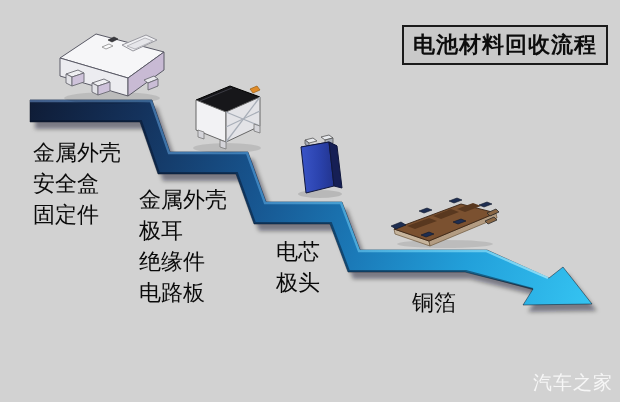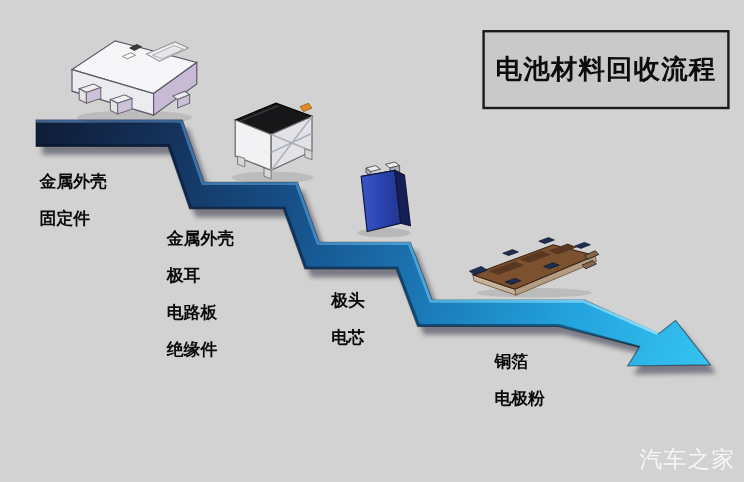--- a/index.html
+++ b/index.html
@@ -5,26 +5,26 @@
   html,body{margin:0;padding:0;}
   body{
     width:620px;height:402px;position:relative;overflow:hidden;
     background:#d2d2d2;
     font-family:"DejaVu Sans","Liberation Sans",sans-serif;
   }
   .abs{position:absolute;}
   .title-box{
     position:absolute;left:402px;top:25px;
     border:2px solid #1b1b1b;background:#c9c9c9;
-    padding:16px 9px;font-size:22px;font-weight:700;color:#0d0d0d;
+    padding:3px 9px;font-size:22px;font-weight:700;color:#0d0d0d;
     letter-spacing:1px;white-space:nowrap;
   }
   .mats{position:absolute;}
   .mat{
-    font-size:14px;font-weight:700;line-height:31px;color:#0a0a0a;
+    font-size:22px;font-weight:400;line-height:31px;color:#0a0a0a;
     white-space:nowrap;
   }
   .watermark{
     position:absolute;right:7px;bottom:6px;
     font-size:19px;color:rgba(255,255,255,0.8);
     letter-spacing:1px;
   }
   svg{display:block;}
 </style>
 </head>
@@ -129,35 +129,35 @@
   <polygon points="58,4 66,1 71,3 63,6" fill="#1e2e52" stroke="#0d1529" stroke-width="0.6"></polygon>
   <polygon points="30,38 38,35 43,37 35,40" fill="#1e2e52" stroke="#0d1529" stroke-width="0.6"></polygon>
   <polygon points="62,25 70,22 75,24 67,27" fill="#1e2e52" stroke="#0d1529" stroke-width="0.6"></polygon>
   <polygon points="88,8 96,5 101,7 93,10" fill="#1e2e52" stroke="#0d1529" stroke-width="0.6"></polygon>
   <polygon points="96,16 105,12 108,15 99,19" fill="#8a6744" stroke="#2a2a2a" stroke-width="0.8"></polygon>
   <polygon points="94,24 103,20 106,23 97,27" fill="#8a6744" stroke="#2a2a2a" stroke-width="0.8"></polygon>
 </svg>
 
 <div class="mats" style="left:33px;top:137px">
   <div class="mat">金属外壳</div>
+  <div class="mat">安全盒</div>
   <div class="mat">固定件</div>
 </div>
 
 <div class="mats" style="left:139px;top:184px">
   <div class="mat">金属外壳</div>
   <div class="mat">极耳</div>
+  <div class="mat">绝缘件</div>
   <div class="mat">电路板</div>
-  <div class="mat">绝缘件</div>
 </div>
 
 <div class="mats" style="left:276px;top:236px">
+  <div class="mat">电芯</div>
   <div class="mat">极头</div>
-  <div class="mat">电芯</div>
 </div>
 
 <div class="mats" style="left:412px;top:287px">
   <div class="mat">铜箔</div>
-  <div class="mat">电极粉</div>
 </div>
 
 <div class="title-box">电池材料回收流程</div>
 
 <div class="watermark">汽车之家</div>
 
 </body></html>

